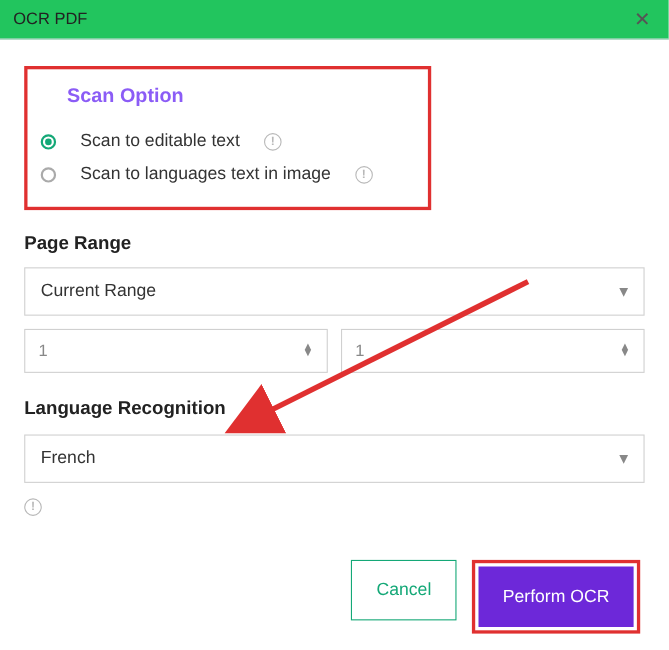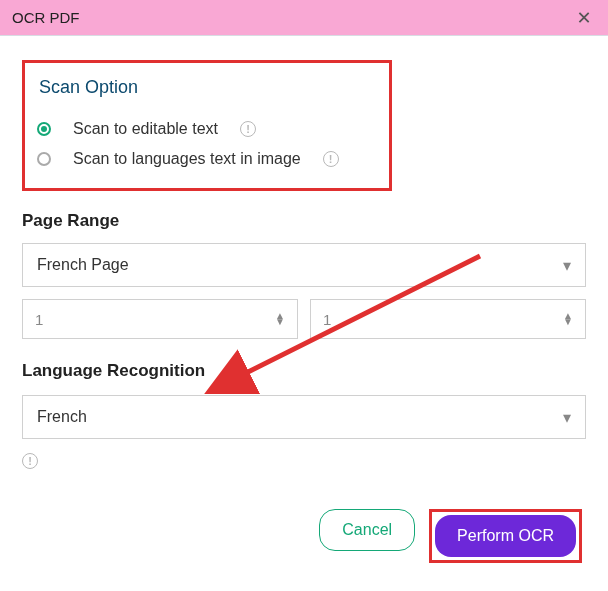--- a/index.html
+++ b/index.html
@@ -9,21 +9,21 @@
     }
     body {
       font-family: -apple-system, BlinkMacSystemFont, "Segoe UI", Arial, sans-serif;
       background: #fff;
       width: 608px;
       height: 591px;
       overflow: hidden;
       position: relative;
     }
     .title-bar {
-      background: #f9a8d4;
+      background: #22c55e;
       height: 36px;
       display: flex;
       align-items: center;
       justify-content: space-between;
       padding: 0 12px;
       border-bottom: 1px solid #d8dce3;
     }
     .title-bar .title {
       font-size: 15px;
       color: #222;
@@ -38,25 +38,26 @@
     .content {
       padding: 24px 22px 16px 22px;
     }
     .highlight-box {
       border: 3px solid #e03030;
       padding: 14px 14px 14px 8px;
       margin-bottom: 20px;
       width: 370px;
     }
     .section-title {
-      font-weight: 400;
+      font-weight: 700;
       font-size: 18px;
-      color: #0c4a6e;
+      color: #8b5cf6;
       margin-bottom: 16px;
       padding-left: 6px;
+      margin-left: 22px;
     }
     .radio-row {
       display: flex;
       align-items: center;
       padding: 6px 4px;
       gap: 22px;
     }
     .radio-circle {
       width: 14px;
       height: 14px;
@@ -165,24 +166,24 @@
       color: #444;
     }
     .button-row {
       display: flex;
       justify-content: flex-end;
       gap: 14px;
       margin-top: 40px;
       padding-right: 4px;
     }
     .btn {
-      height: 42px;
+      height: 55px;
       padding: 0 22px;
       font-size: 16px;
-      border-radius: 16px;
+      border-radius: 0;
       cursor: pointer;
       display: flex;
       align-items: center;
       justify-content: center;
     }
     .btn-cancel {
       border: 1.5px solid #14a877;
       color: #14a877;
       background: #fff;
     }
@@ -225,21 +226,21 @@
       <span class="radio-circle"></span>
       <span class="radio-label">Scan to languages text in image</span>
       <span class="info-icon">!</span>
     </div>
   </div>
 
   <div class="field-group">
     <span class="field-label">Page Range</span>
 
     <div class="dropdown">
-      <span>French Page</span>
+      <span>Current Range</span>
       <span class="chevron">▾</span>
     </div>
 
     <div class="spinner-row">
       <div class="spinner">
         <span class="spinner-value">1</span>
         <span class="spinner-arrows">
           <span>▲</span>
           <span>▼</span>
         </span>

